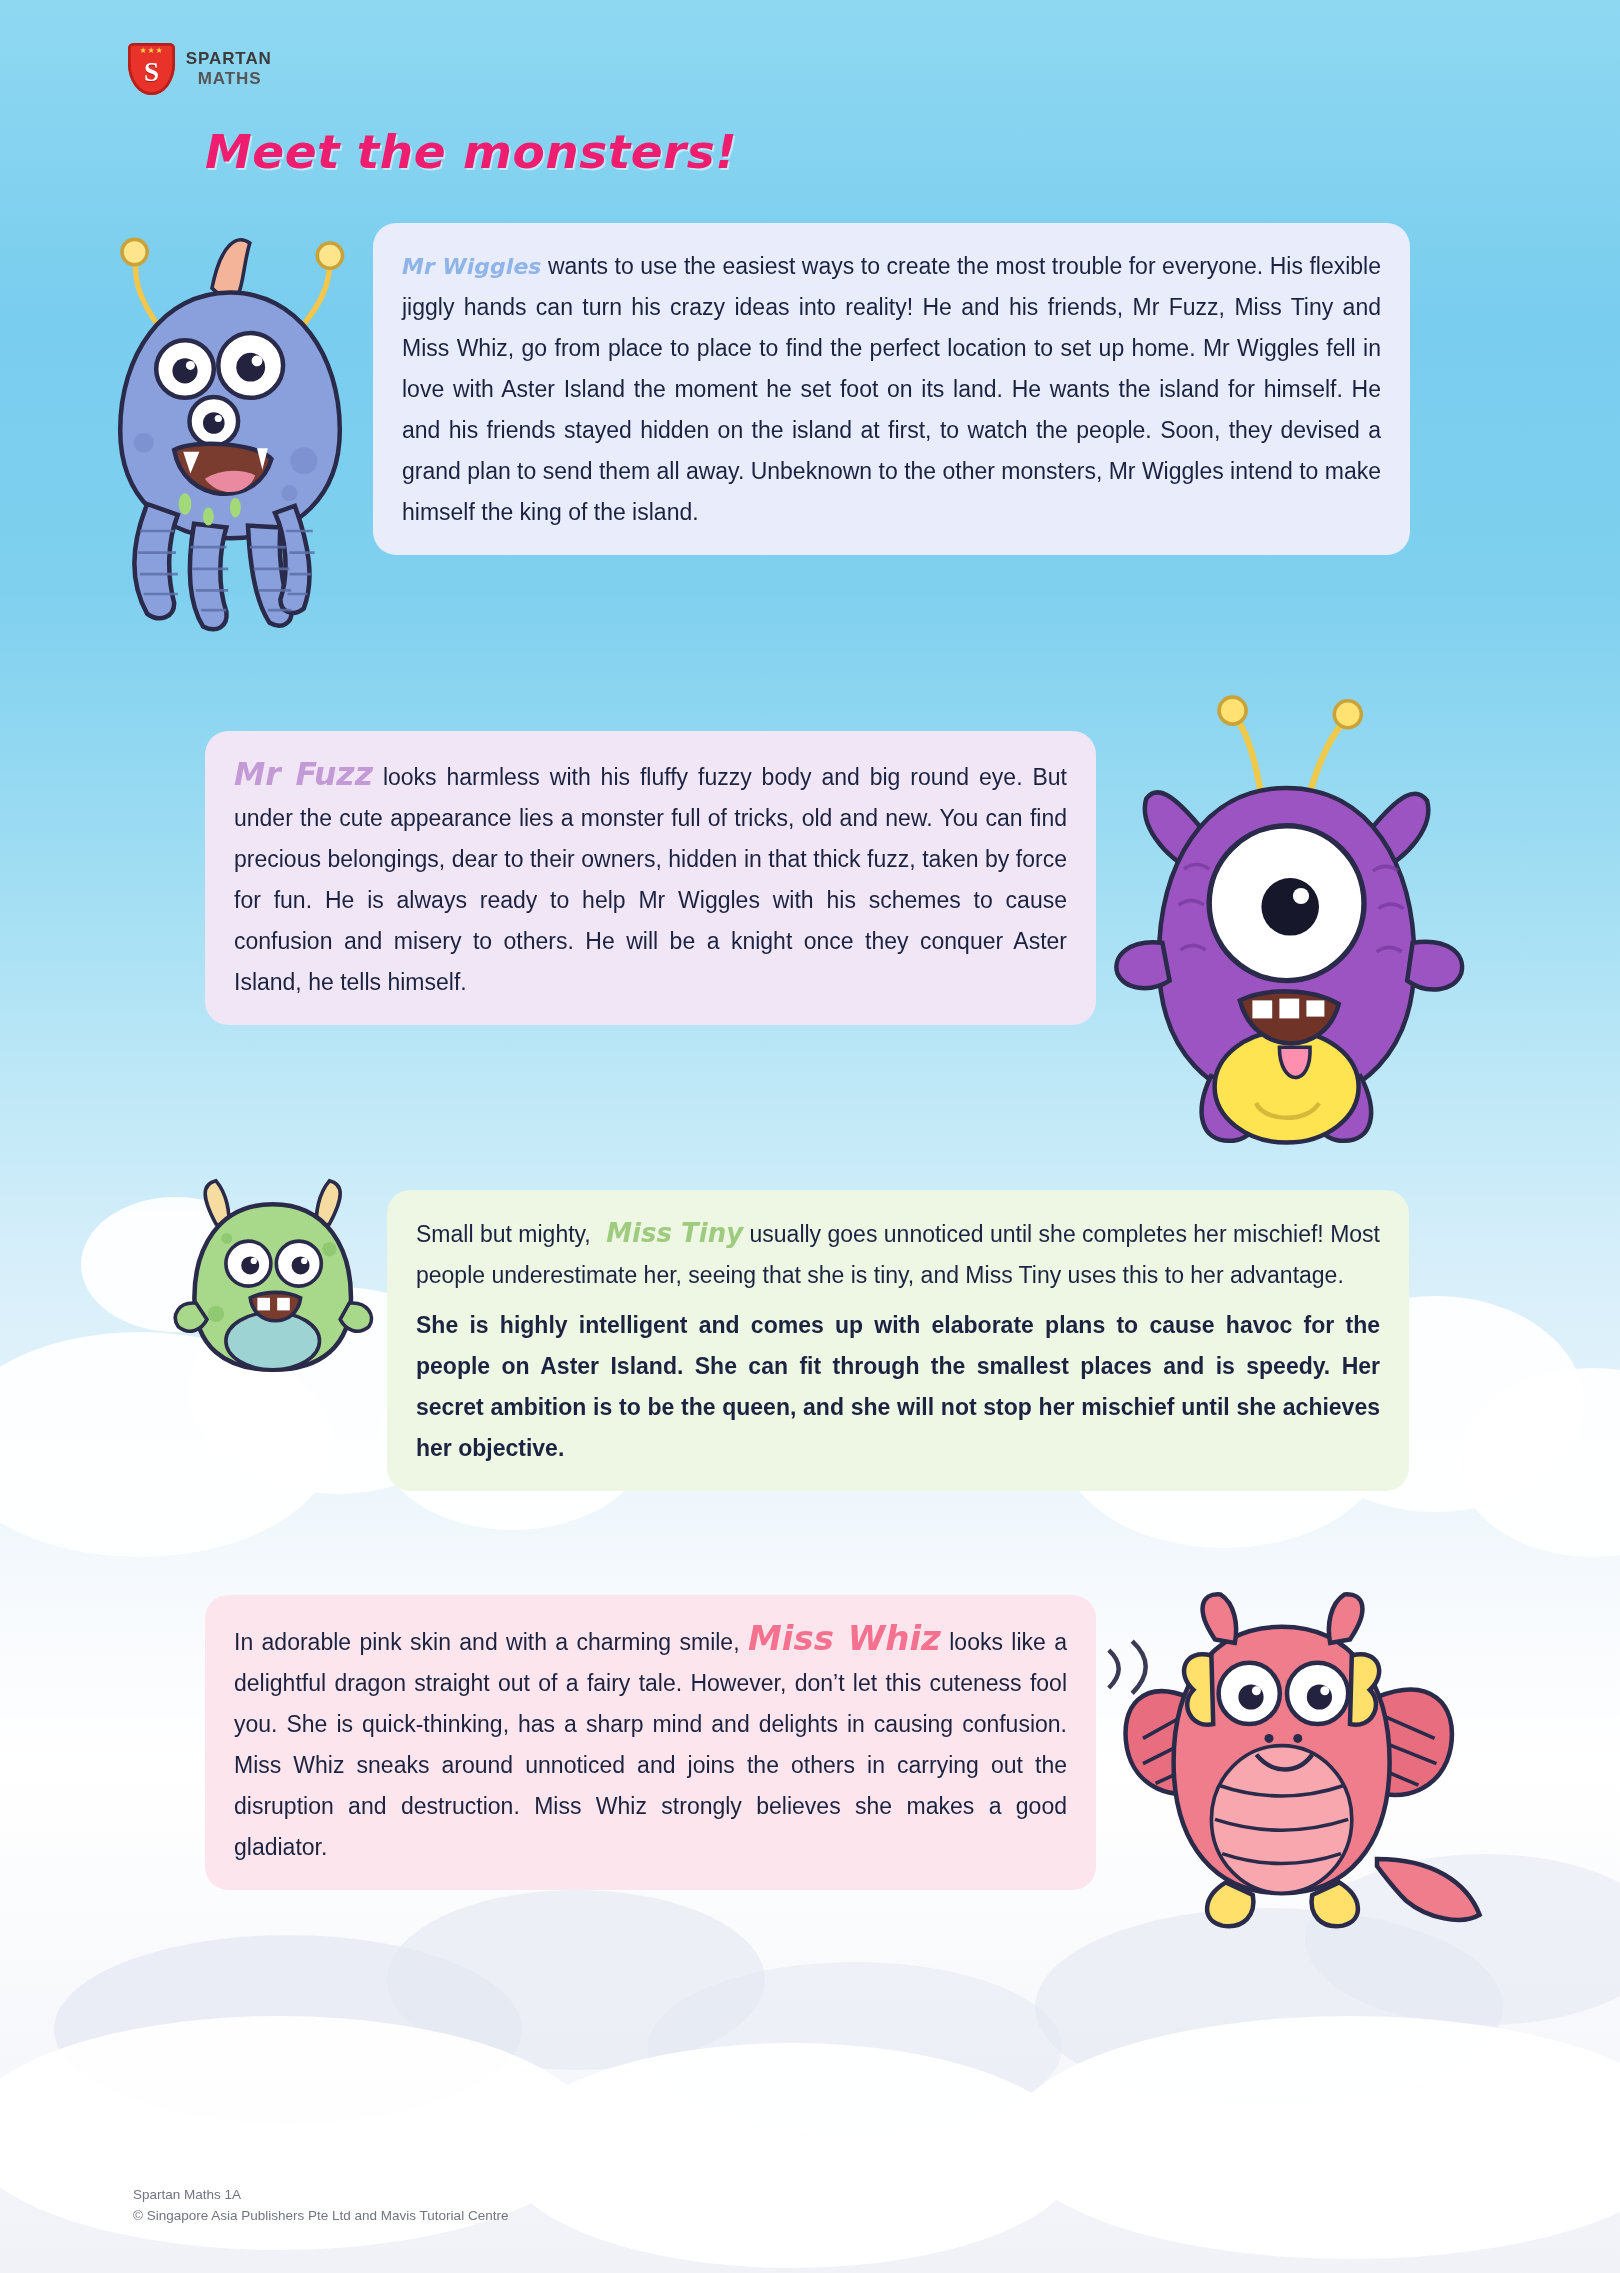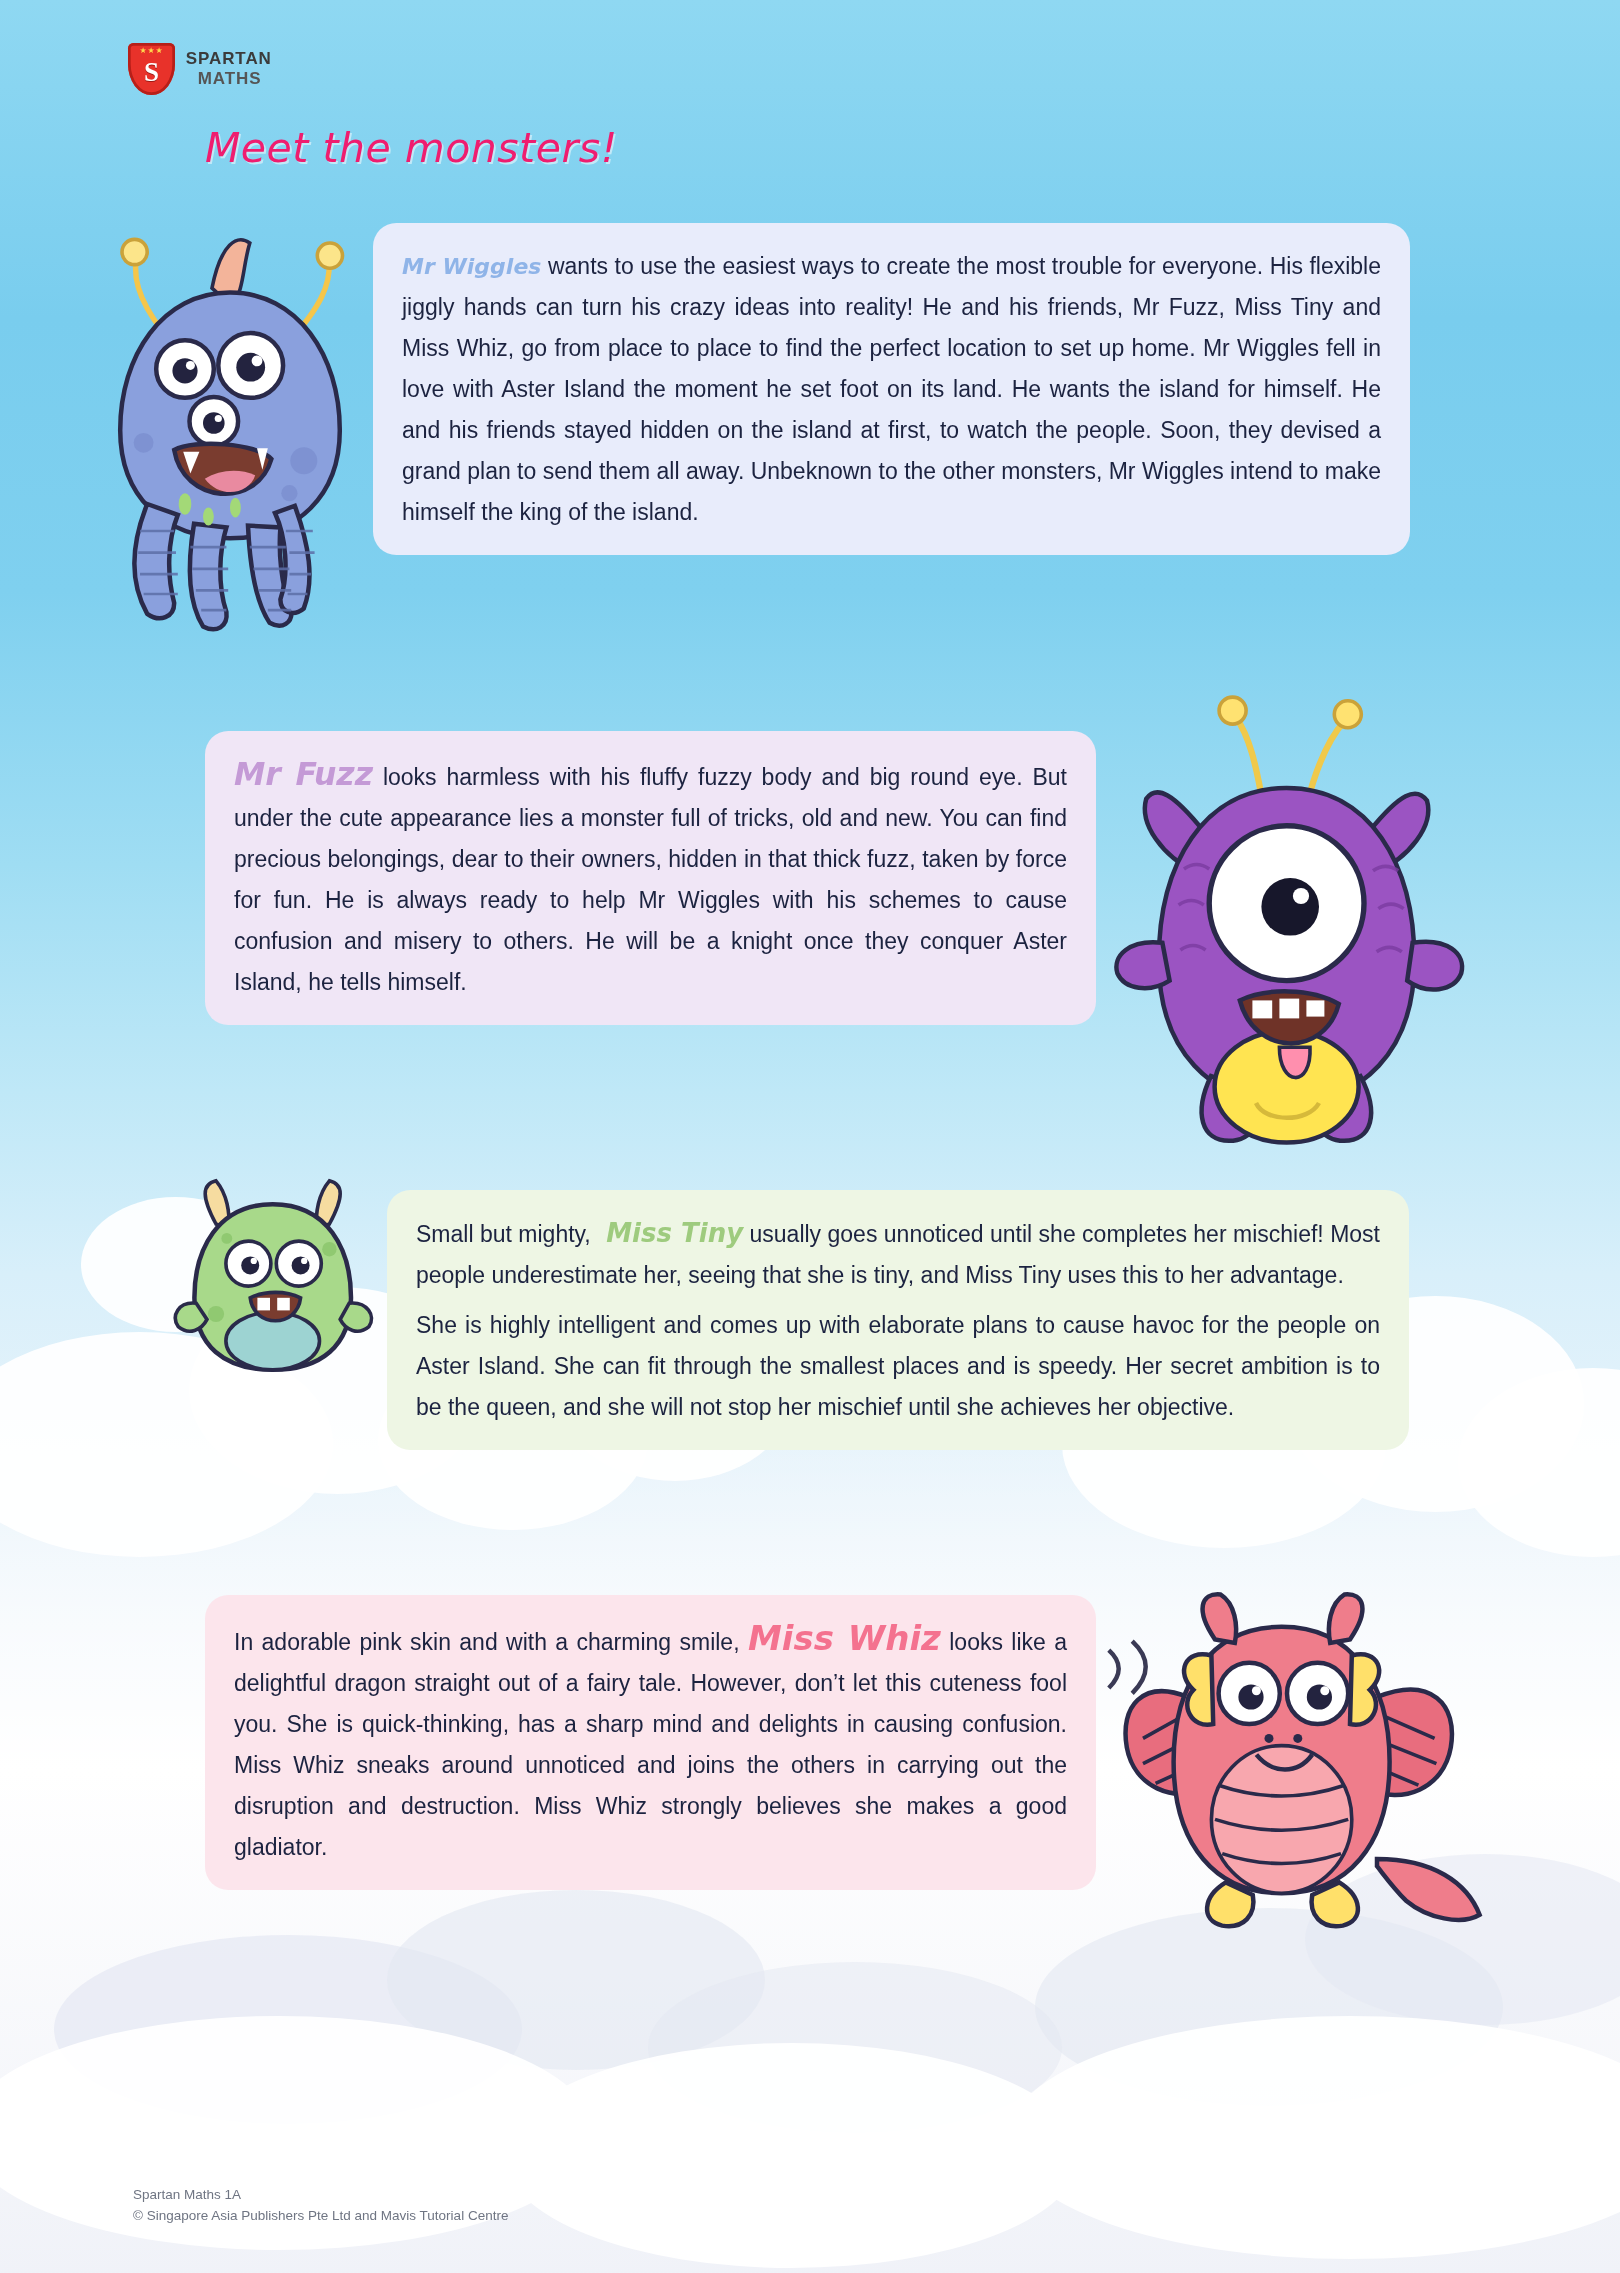--- a/index.html
+++ b/index.html
@@ -91,23 +91,23 @@
     color: #3b3b3b;
     letter-spacing: 0.9px;
   }
   .logo-text .l2 { color: #555; padding-left: 12px; }
 
   .page-title {
     position: absolute;
     left: 205px;
     top: 124px;
     font-family: "DejaVu Sans", sans-serif;
-    font-weight: normal;
+    font-weight: bold;
     font-style: italic;
-    font-size: 41px;
+    font-size: 47px;
     color: #ef1d6f;
     letter-spacing: 0.5px;
     text-shadow: 1.8px 1.8px 0 rgba(255,255,255,0.5);
   }
 
   
   .panel {
     position: absolute;
     border-radius: 23.4px;
     box-sizing: border-box;
@@ -115,21 +115,21 @@
   }
   .panel p {
     margin: 0;
     font-size: 23px;
     line-height: 41px;
     color: #1c2340;
     text-align: justify;
     text-justify: inter-word;
     font-family: "Liberation Sans", sans-serif;
   }
-  .panel p + p { margin-top: 9px; }
+  .panel p + p { margin-top: 9px; font-weight: bold; }
 
   .p-wiggles { background: #e8ecfb; }
   .p-fuzz    { background: #f0e6f6; }
   .p-tiny    { background: #eef6e4; }
   .p-whiz    { background: #fce5ec; }
 
   .nm {
     font-family: "DejaVu Sans", sans-serif;
     font-weight: bold;
     font-style: italic;

